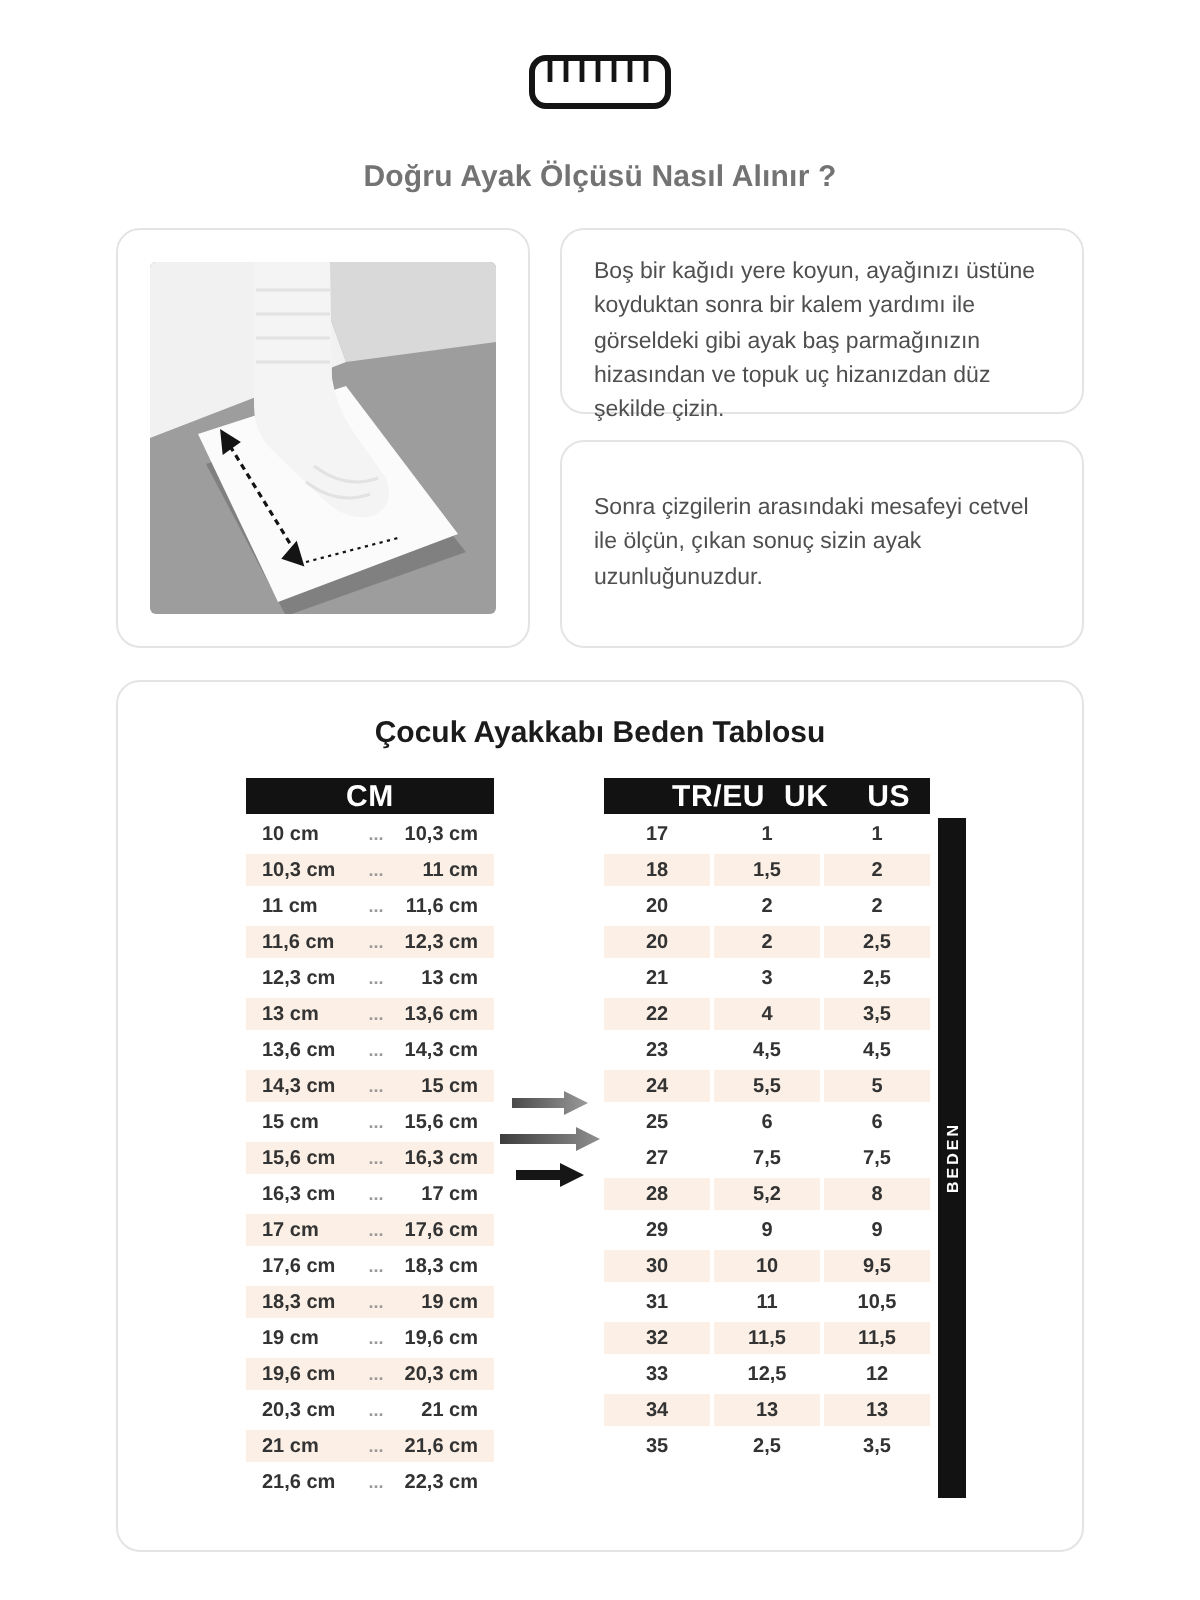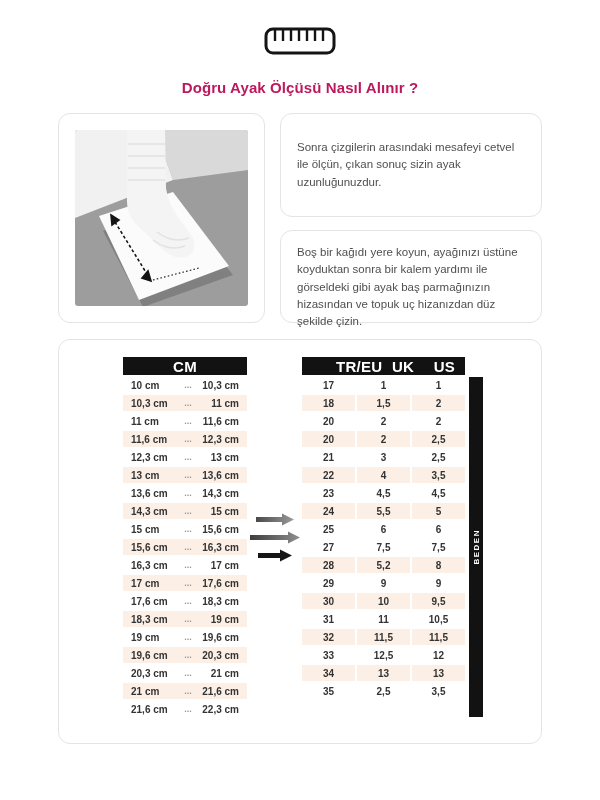--- a/index.html
+++ b/index.html
@@ -1,21 +1,21 @@
 <!DOCTYPE html>
 <html><head>
 <meta charset="utf-8">
 <style>
   * { margin:0; padding:0; box-sizing:border-box; }
   html,body { width:600px; background:#ffffff; font-family:"Liberation Sans", sans-serif; color:#1d1d1d; }
   .page { width:600px; height:800px; background:#fff; overflow:hidden; }
 
   
   .ruler-wrap { display:flex; justify-content:center; padding-top:26px; }
-  .page-title { text-align:center; font-size:15px; font-weight:bold; color:#be185d; margin-top:19px; letter-spacing:.1px; }
+  .page-title { text-align:center; font-size:15px; font-weight:bold; color:#737373; margin-top:19px; letter-spacing:.1px; }
 
   
   .intro-row { display:flex; gap:15px; margin:17px 58px 0 58px; }
   .photo-card { width:207px; height:210px; border:1px solid #e4e4e4; border-radius:12px; padding:16px; flex:none; }
   .photo-frame { width:173px; height:176px; overflow:hidden; border-radius:3px; }
   .text-col { flex:1; display:flex; flex-direction:column; gap:13px; }
   .text-card { border:1px solid #e4e4e4; border-radius:12px; padding:13px 16px; font-size:11.5px; line-height:1.5; color:#4f4f4f; }
   .text-card.first { height:93px; }
   .text-card.second { height:104px; display:flex; align-items:center; }
 
@@ -96,30 +96,31 @@
             <line x1="40" y1="92" x2="72" y2="144" stroke-dasharray="3 2.4"></line>
             <polygon points="36,85 44,90 37,95"></polygon>
             <polygon points="76,151 67,148 73,141"></polygon>
             <line x1="78" y1="150" x2="124" y2="138" stroke-width="1.1" stroke-dasharray="1.6 2.2"></line>
           </g>
         </svg>
       </div>
     </div>
 
     <div class="text-col">
+      <div class="text-card first">
+        <span>Boş bir kağıdı yere koyun, ayağınızı üstüne koyduktan sonra bir kalem yardımı ile görseldeki gibi ayak baş parmağınızın hizasından ve topuk uç hizanızdan düz şekilde çizin.</span>
+      </div>
       <div class="text-card second">
         <span>Sonra çizgilerin arasındaki mesafeyi cetvel ile ölçün, çıkan sonuç sizin ayak uzunluğunuzdur.</span>
       </div>
-      <div class="text-card first">
-        <span>Boş bir kağıdı yere koyun, ayağınızı üstüne koyduktan sonra bir kalem yardımı ile görseldeki gibi ayak baş parmağınızın hizasından ve topuk uç hizanızdan düz şekilde çizin.</span>
-      </div>
     </div>
   </div>
 
   <div class="table-card">
+    <div class="section-title">Çocuk Ayakkabı Beden Tablosu</div>
 
     <div class="tables-row">
 
       <div class="cm-table">
         <div class="thead">CM</div>
         <div class="cm-body">
             <div class="cm-row">
               <div class="c-from">10 cm</div>
               <div class="c-sep">...</div>
               <div class="c-to">10,3 cm</div>

